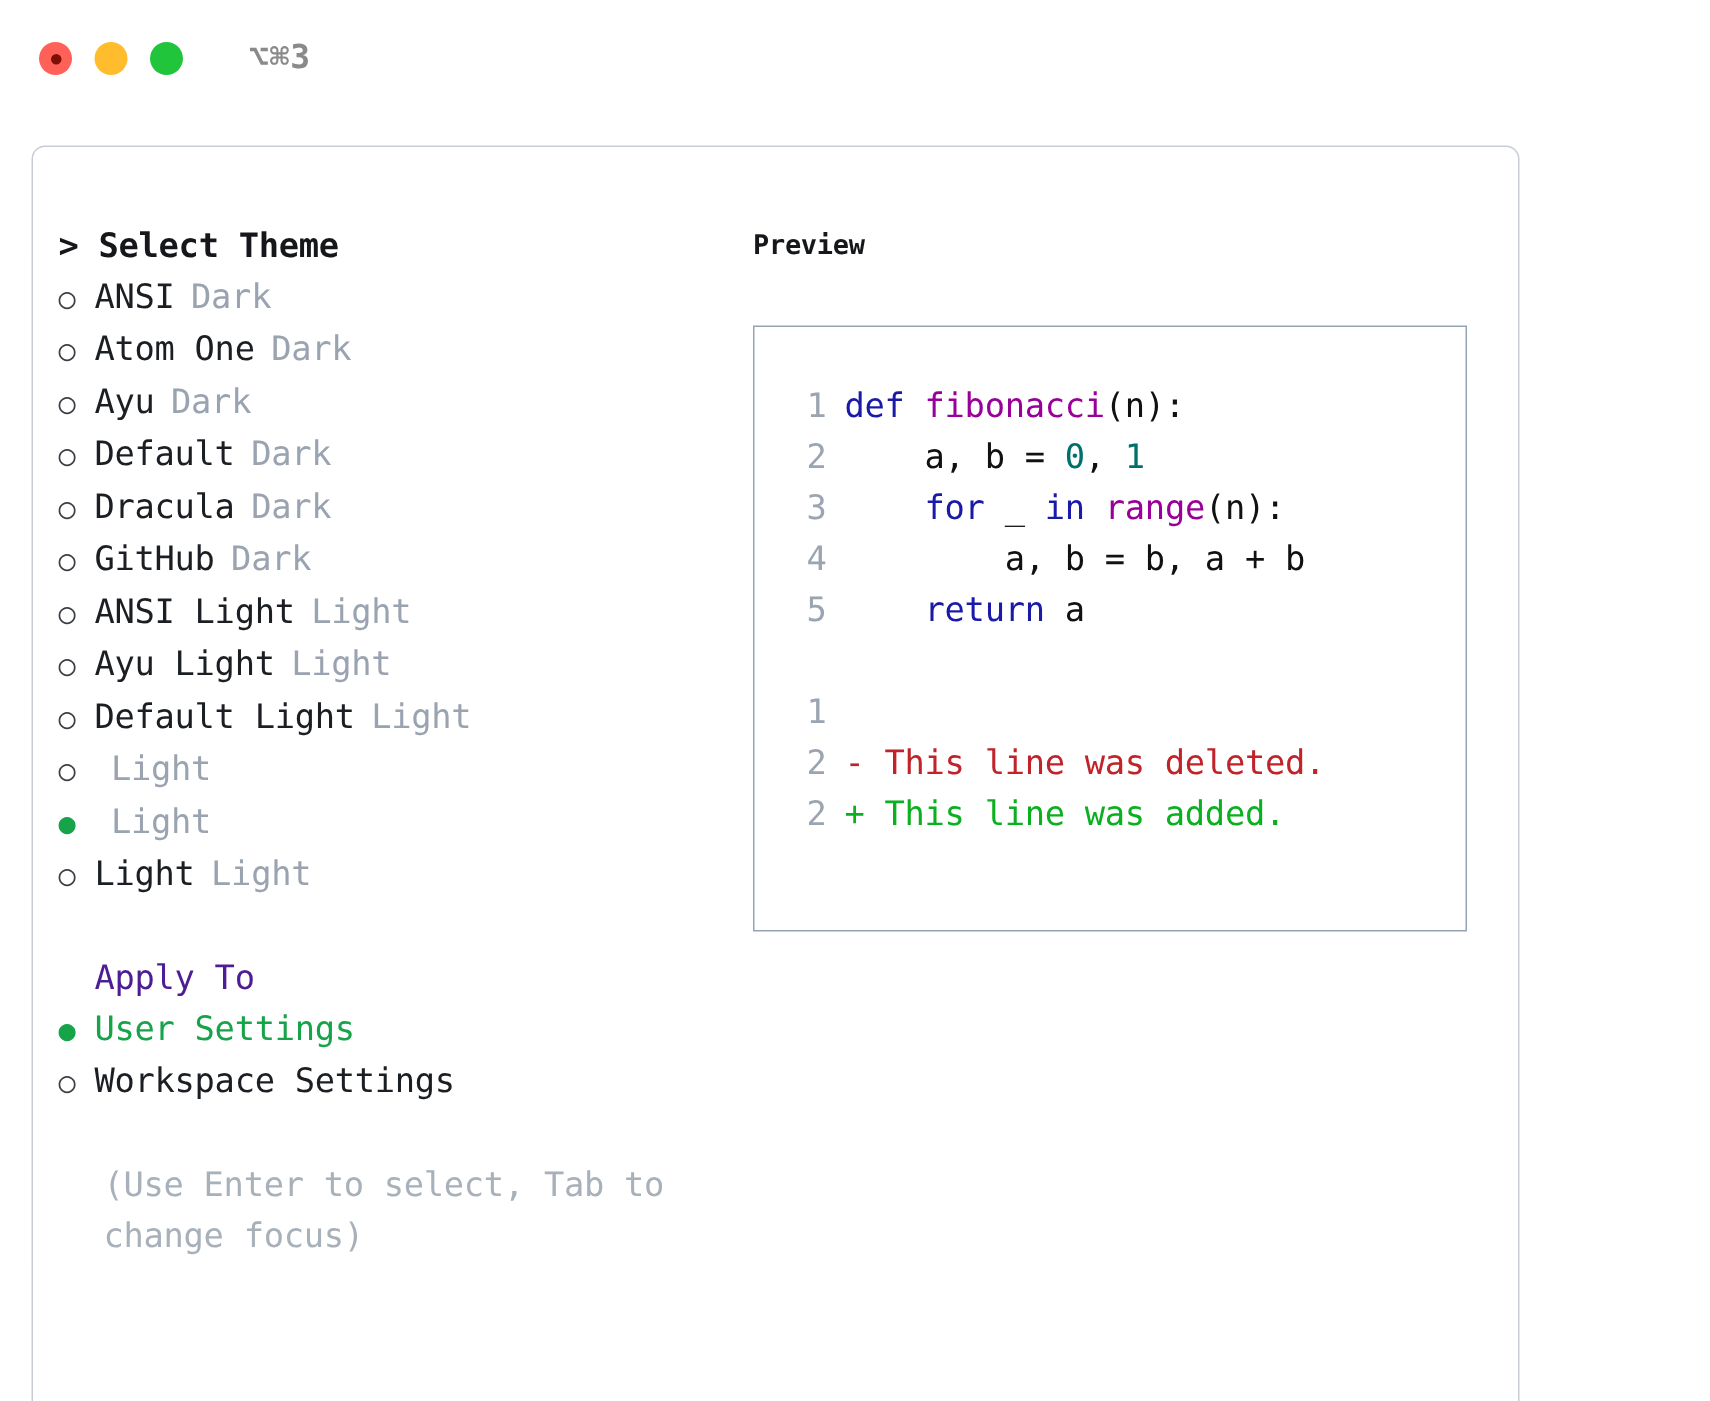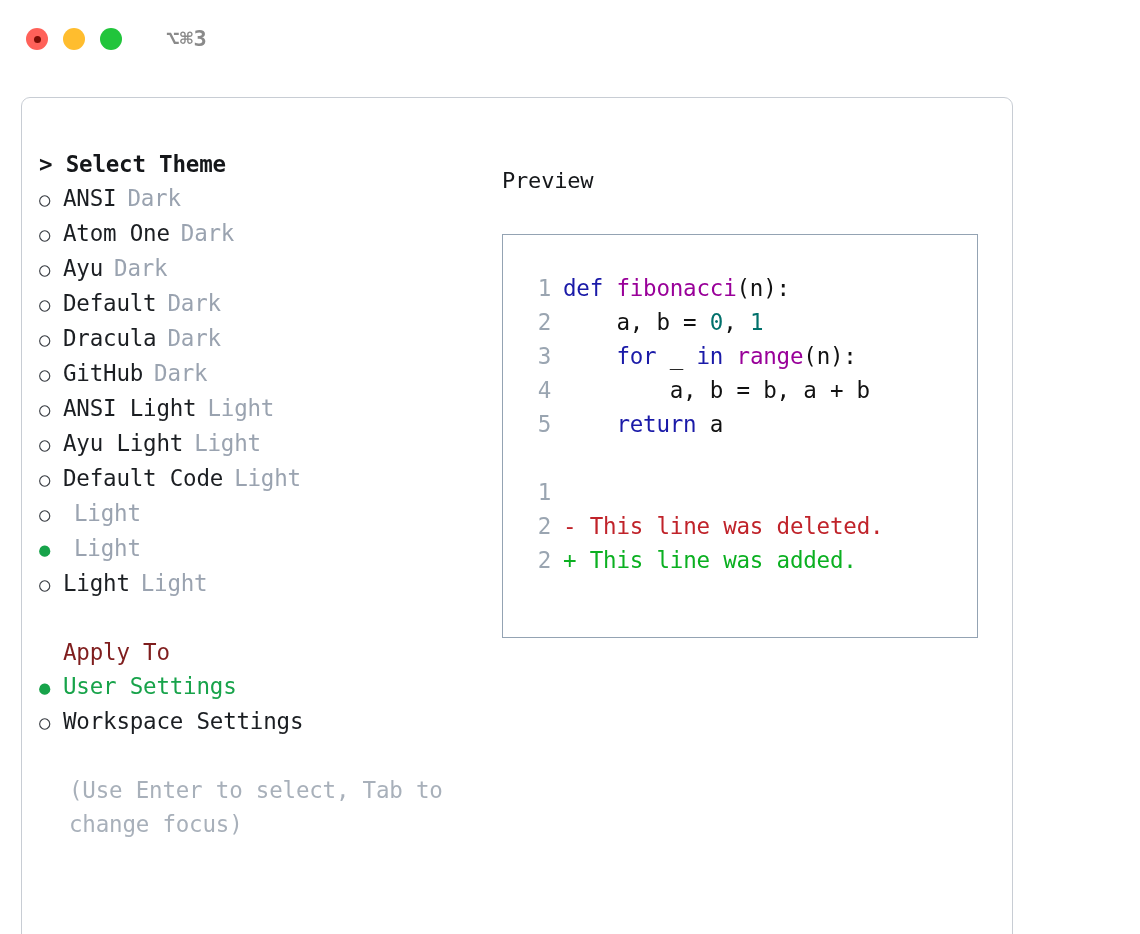--- a/index.html
+++ b/index.html
@@ -126,21 +126,21 @@
   .opt.selected .opt-label { color: #17a34a; }
   .opt-suffix {
     color: #9aa3b0;
     margin-left: 11px;
   }
 
   .spacer-row { height: 34px; }
 
   .subhead {
     font-size: 22.5px;
-    color: #7f1d1d;
+    color: #4c1d95;
     line-height: 34px;
     padding-left: 24px;
     white-space: pre;
     letter-spacing: -0.2px;
   }
 
   .hint {
     margin-top: 34px;
     font-size: 22.5px;
     line-height: 34px;
@@ -151,26 +151,25 @@
   }
 
   
   .right-col {
     position: absolute;
     left: 480px;
     top: 49px;
     width: 490px;
   }
   .preview-head {
-    font-size: 22px;
-    font-weight: normal;
+    font-size: 18px;
+    font-weight: bold;
     color: #15171a;
     line-height: 34px;
     letter-spacing: -0.2px;
-    margin-top: 17px;
   }
   .preview-box {
     margin-top: 36px;
     width: 476px;
     height: 404px;
     border: 1.5px solid #94a3b3;
     box-sizing: border-box;
     background: #ffffff;
     padding: 36px 0 0 18px;
   }
@@ -270,21 +269,21 @@
           </div>
 
           <div class="opt">
             <span class="bullet">○</span>
             <span class="opt-label">Ayu Light</span>
             <span class="opt-suffix">Light</span>
           </div>
 
           <div class="opt">
             <span class="bullet">○</span>
-            <span class="opt-label">Default Code</span>
+            <span class="opt-label">Default Light</span>
             <span class="opt-suffix">Light</span>
           </div>
 
           <div class="opt">
             <span class="bullet">○</span>
             <span class="opt-suffix">Light</span>
           </div>
 
           <div class="opt selected">
             <span class="bullet on">●</span>

